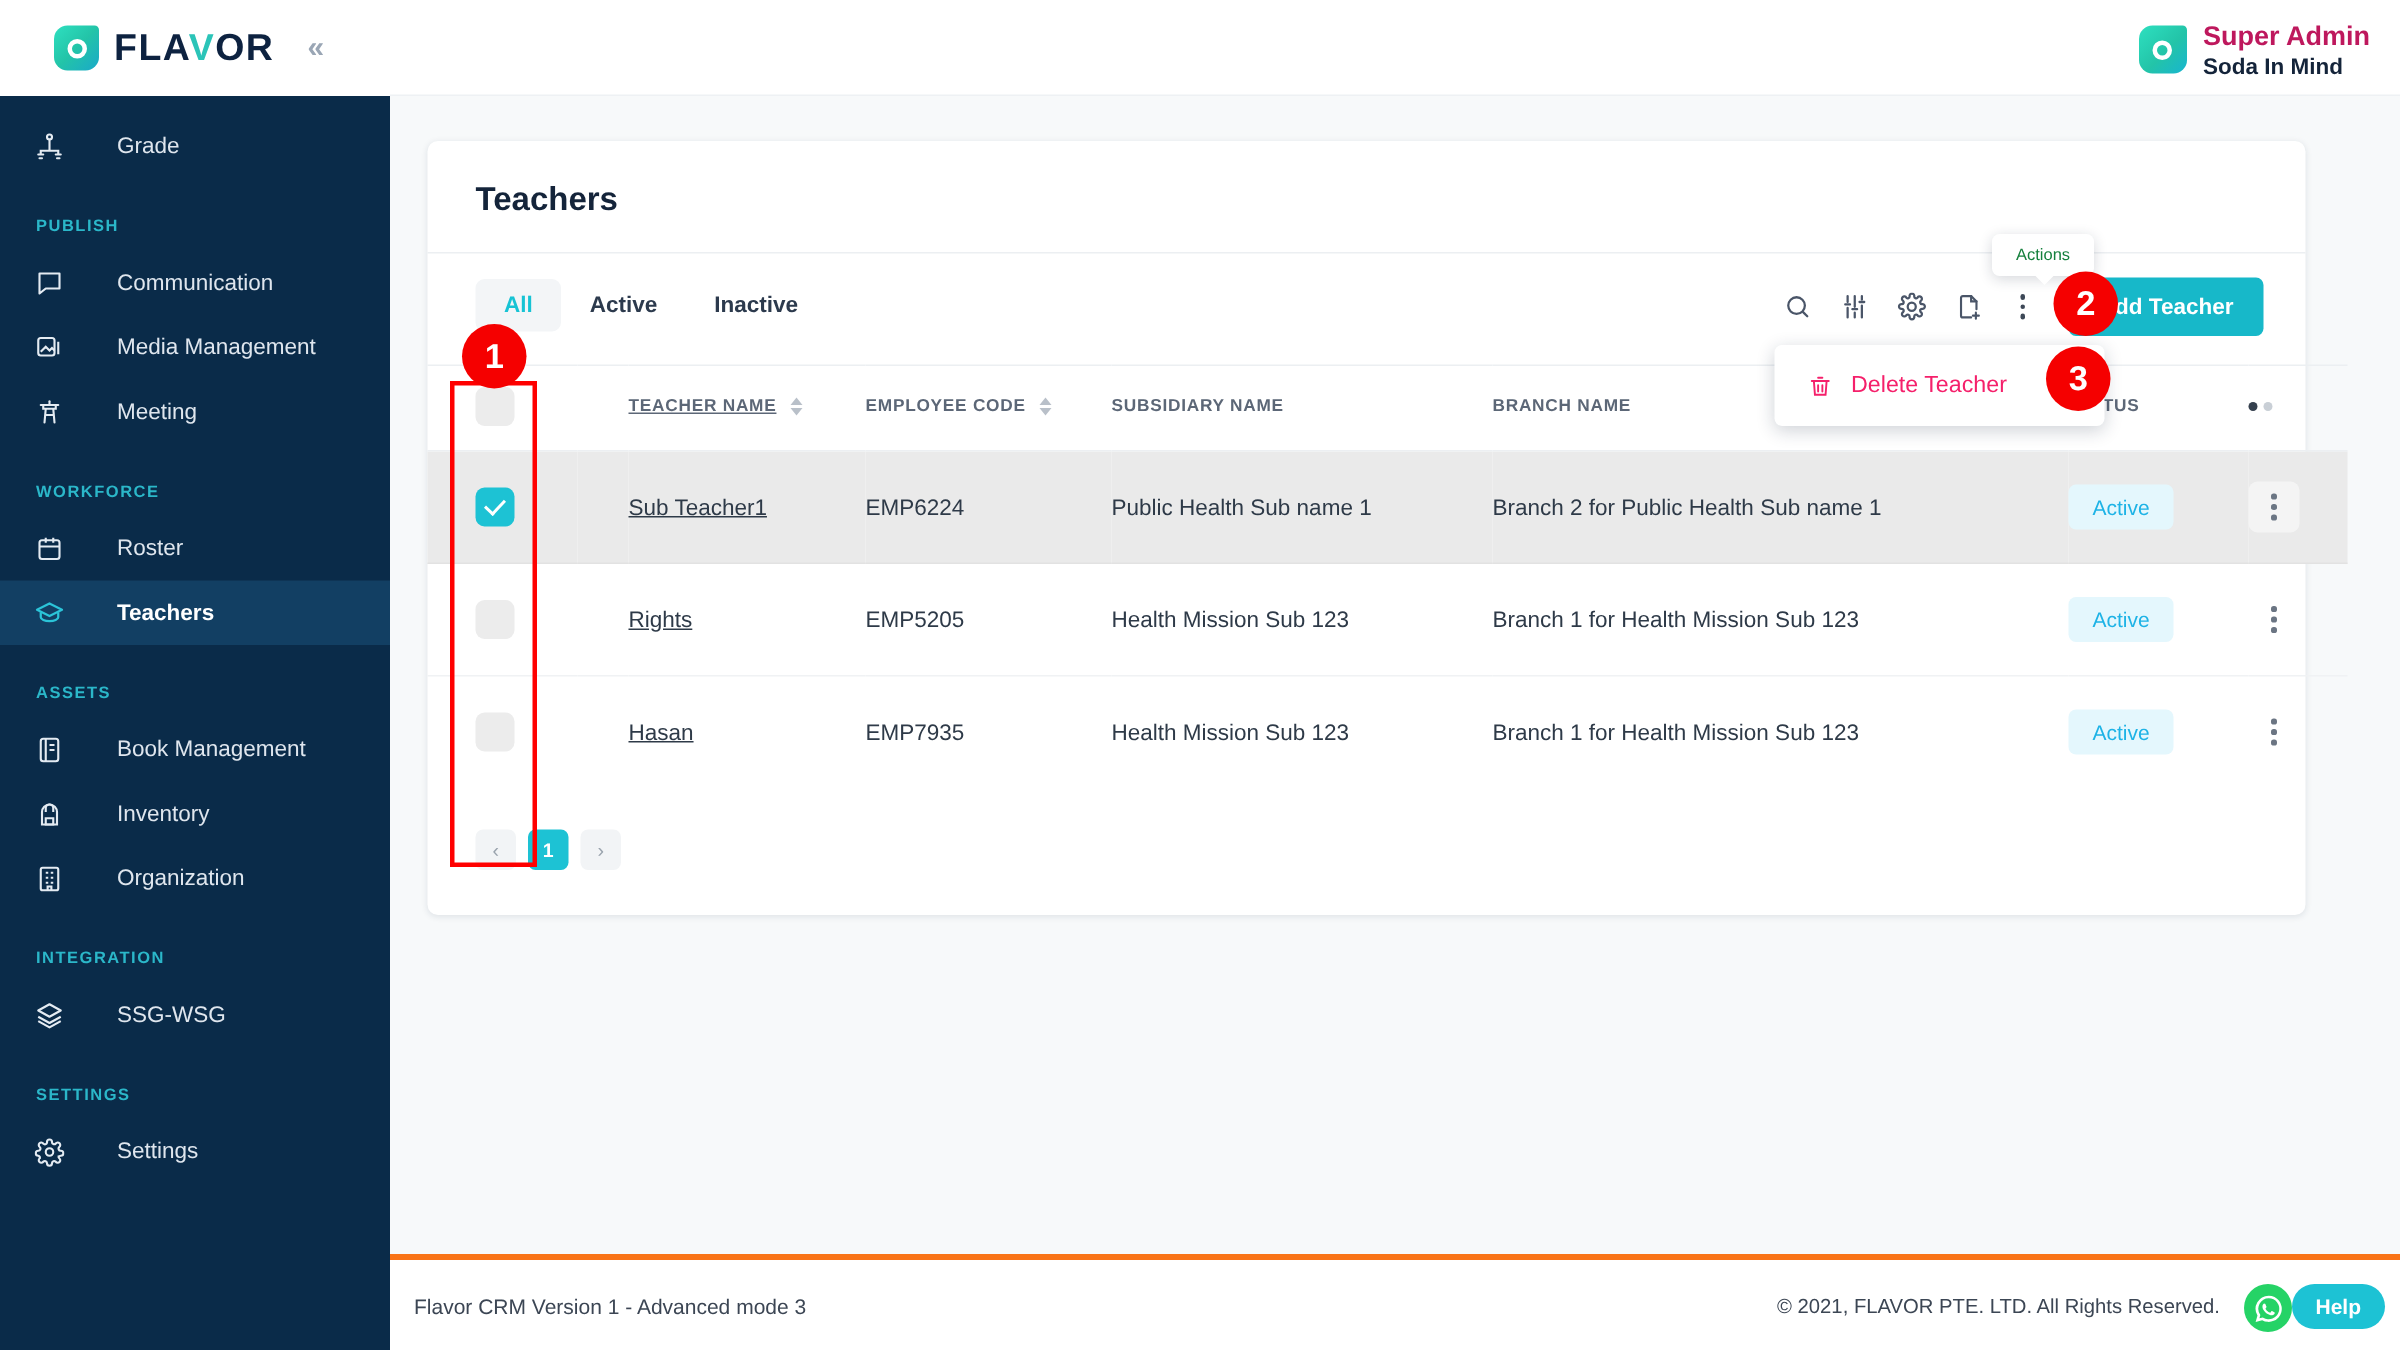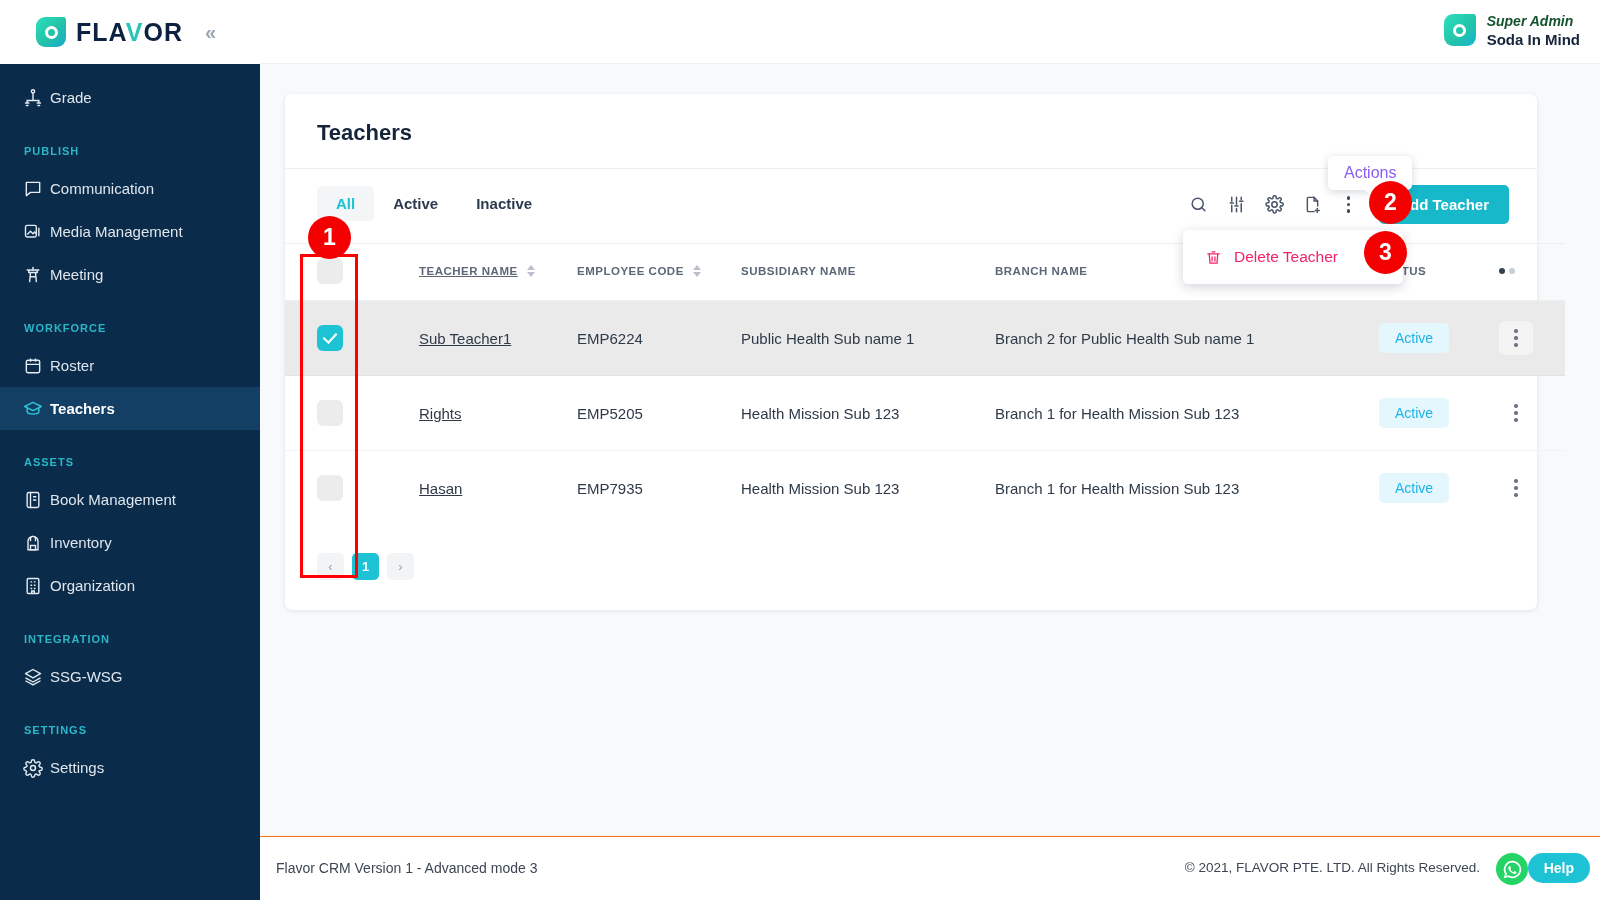--- a/index.html
+++ b/index.html
@@ -23,21 +23,21 @@
     width:30px; height:30px; border-radius:9px 3px 9px 9px;
     background:linear-gradient(135deg,#2ee0c0 0%,#23c4a8 50%,#1aa9c9 100%);
     display:flex; align-items:center; justify-content:center; flex:none;
   }
   .logo-mark i { width:13px; height:13px; border-radius:50%; border:3px solid #fff; display:block; }
   .logo-text { font-size:25px; font-weight:bold; letter-spacing:1px; color:#0d2240; line-height:1; }
   .logo-text .v { color:#2bc4b8; }
   .collapse-ic { margin-left:12px; color:#9aa6b5; font-size:20px; font-weight:bold; letter-spacing:-3px; cursor:pointer;}
 
   .nav-item {
-    display:flex; align-items:center; gap:6px; height:43px;
+    display:flex; align-items:center; gap:34px; height:43px;
     padding-left:22px; color:#dfe6ee; font-size:15px; cursor:pointer;
   }
   .nav-item.active { background:#123f63; color:#ffffff; font-weight:bold; }
   .nav-item.active .nav-ic { color:#2bc4d8; }
   .nav-ic { width:22px; height:22px; flex:none; display:flex; align-items:center; justify-content:center; color:#e4ebf2;}
   .nav-ic svg { width:20px; height:20px; }
   .nav-sec {
     color:#2bb7c9; font-size:11px; font-weight:bold; letter-spacing:1px;
     padding:26px 0 10px 24px;
   }
@@ -50,21 +50,21 @@
   }
   #user {
     position:absolute; right:20px; top:12px; display:flex; align-items:center; gap:11px; cursor:pointer;
   }
   .avatar {
     width:32px; height:32px; border-radius:9px 3px 9px 9px;
     background:linear-gradient(135deg,#2ee0c0 0%,#23c4a8 55%,#18b5d0 100%);
     display:flex; align-items:center; justify-content:center; flex:none;
   }
   .avatar i { width:13px; height:13px; border-radius:50%; border:3px solid #fff; display:block; }
-  .u-role { font-size:14px; color:#14532d; font-weight:bold; line-height:1.35;font-style:italic; }
+  .u-role { font-size:18px; color:#be185d; font-weight:bold; line-height:1.35; }
   .u-name { font-size:15px; color:#14243a; font-weight:bold; line-height:1.2; }
 
   
   #main { position:absolute; left:260px; top:64px; width:1340px; height:772px; background:#f7f9fa; }
   #card {
     position:absolute; left:25px; top:30px; width:1252px;
     background:#fff; border-radius:7px; box-shadow:0 1px 4px rgba(16,37,66,.10);
   }
   #card-title { padding:26px 32px 22px; font-size:22px; font-weight:bold; color:#14243a; }
   #card-sep { height:1px; background:#eceff2; }
@@ -84,21 +84,21 @@
   .kebab span { width:3.5px; height:3.5px; border-radius:50%; background:#3d4857; display:block; }
   #add-btn {
     background:#17b8c9; color:#fff; font-size:15px; font-weight:bold;
     border:none; border-radius:5px; padding:11px 20px; cursor:pointer; margin-left:4px;
   }
 
   
   #tooltip {
     position:absolute; left:1068px; top:92px; background:#fff; border-radius:5px;
     box-shadow:0 2px 9px rgba(20,36,58,.18); padding:8px 16px;
-    font-size:16px; color:#8b5cf6; z-index:40;
+    font-size:11px; color:#15803d; z-index:40;
   }
   #tooltip::after{
     content:""; position:absolute; left:50%; margin-left:-6px; bottom:-6px;
     border-left:7px solid transparent; border-right:7px solid transparent; border-top:7px solid #fff;
   }
   #dropdown {
     position:absolute; left:923px; top:166px; width:220px; background:#fff; border-radius:5px;
     box-shadow:0 3px 12px rgba(20,36,58,.20); padding:12px 0; z-index:40;
   }
   #dd-item { display:flex; align-items:center; gap:12px; padding:6px 22px; cursor:pointer; }
@@ -153,21 +153,21 @@
   #pager { display:flex; gap:8px; padding:28px 0 30px 32px; }
   .pg {
     min-width:27px; height:27px; border-radius:5px; background:#f2f4f6; color:#9aa3ad;
     display:flex; align-items:center; justify-content:center; font-size:13px; cursor:pointer;
   }
   .pg.cur { background:#1dc2d4; color:#fff; font-weight:bold; }
 
   
   #footer {
     position:absolute; left:260px; bottom:0; width:1340px; height:64px; background:#fff;
-    border-top:1px solid #f97316;
+    border-top:4px solid #f97316;
   }
   #f-left { position:absolute; left:16px; top:23px; font-size:14px; color:#3c4654; }
   #f-right { position:absolute; right:120px; top:23px; font-size:13.5px; color:#3c4654; }
   #wa {
     position:absolute; right:72px; top:16px; width:32px; height:32px; border-radius:50%;
     background:#25d366; display:flex; align-items:center; justify-content:center; cursor:pointer;
   }
   #wa svg { width:21px; height:21px; fill:#fff; }
   #help {
     position:absolute; right:10px; top:16px; background:#1dc2d4; color:#fff; font-size:14px;

